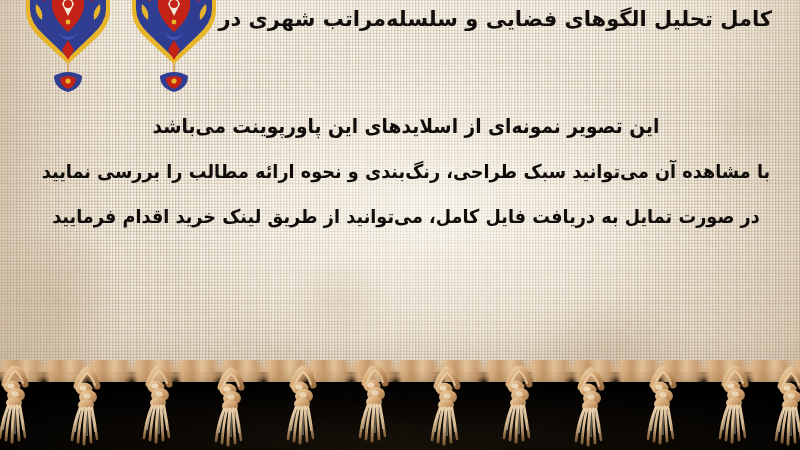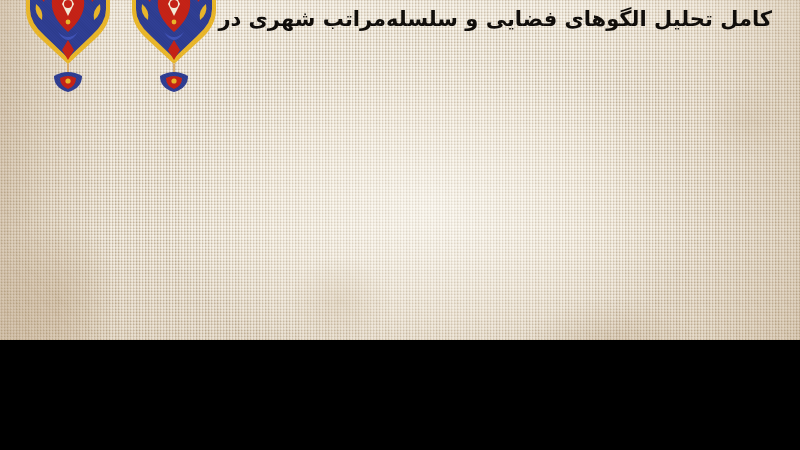--- a/index.html
+++ b/index.html
@@ -4,21 +4,21 @@
 <title>Persian Carpet Slide</title>
 <style>
   html, body {
     margin: 0;
     padding: 0;
     background: #000;
   }
   #stage {
     position: relative;
     width: 800px;
-    height: 340px;
+    height: 450px;
     overflow: hidden;
     font-family: "DejaVu Sans", "Liberation Sans", sans-serif;
     background: #e0d4c0;
     direction: rtl;
   }
 
   
   .field {
     position: absolute;
     left: 0; top: 0;
@@ -271,20 +271,25 @@
       <path d="M32 106 Q46 98 60 106 Q60 118 46 122 Q32 118 32 106 Z" fill="#2e3d91"></path>
       <path d="M38 108 Q46 104 54 108 Q54 116 46 119 Q38 116 38 108 Z" fill="#c42216"></path>
       <circle cx="46" cy="111" r="2.6" fill="#e8b52a"></circle>
     </svg>
   </div>
 
   <div class="title-wrap">
     <div class="title-line">کامل تحلیل الگوهای فضایی و سلسله‌مراتب شهری در</div>
   </div>
 
+  <div class="body-wrap">
+    <div class="body-line l1">این تصویر نمونه‌ای از اسلایدهای این پاورپوینت می‌باشد</div>
+    <div class="body-line">با مشاهده آن می‌توانید سبک طراحی، رنگ‌بندی و نحوه ارائه مطالب را بررسی نمایید</div>
+    <div class="body-line">در صورت تمایل به دریافت فایل کامل، می‌توانید از طریق لینک خرید اقدام فرمایید</div>
+  </div>
 
   <div class="black-band"></div>
   <div class="band-edge"></div>
 
   <svg class="fringe-row" width="800" height="84" viewBox="0 0 800 84" aria-hidden="true">
     <defs>
       <linearGradient id="knotG" x1="0" y1="0" x2="1" y2="1">
         <stop offset="0%" stop-color="#f0d8b4"></stop>
         <stop offset="45%" stop-color="#d6a874"></stop>
         <stop offset="100%" stop-color="#9c6f42"></stop>

